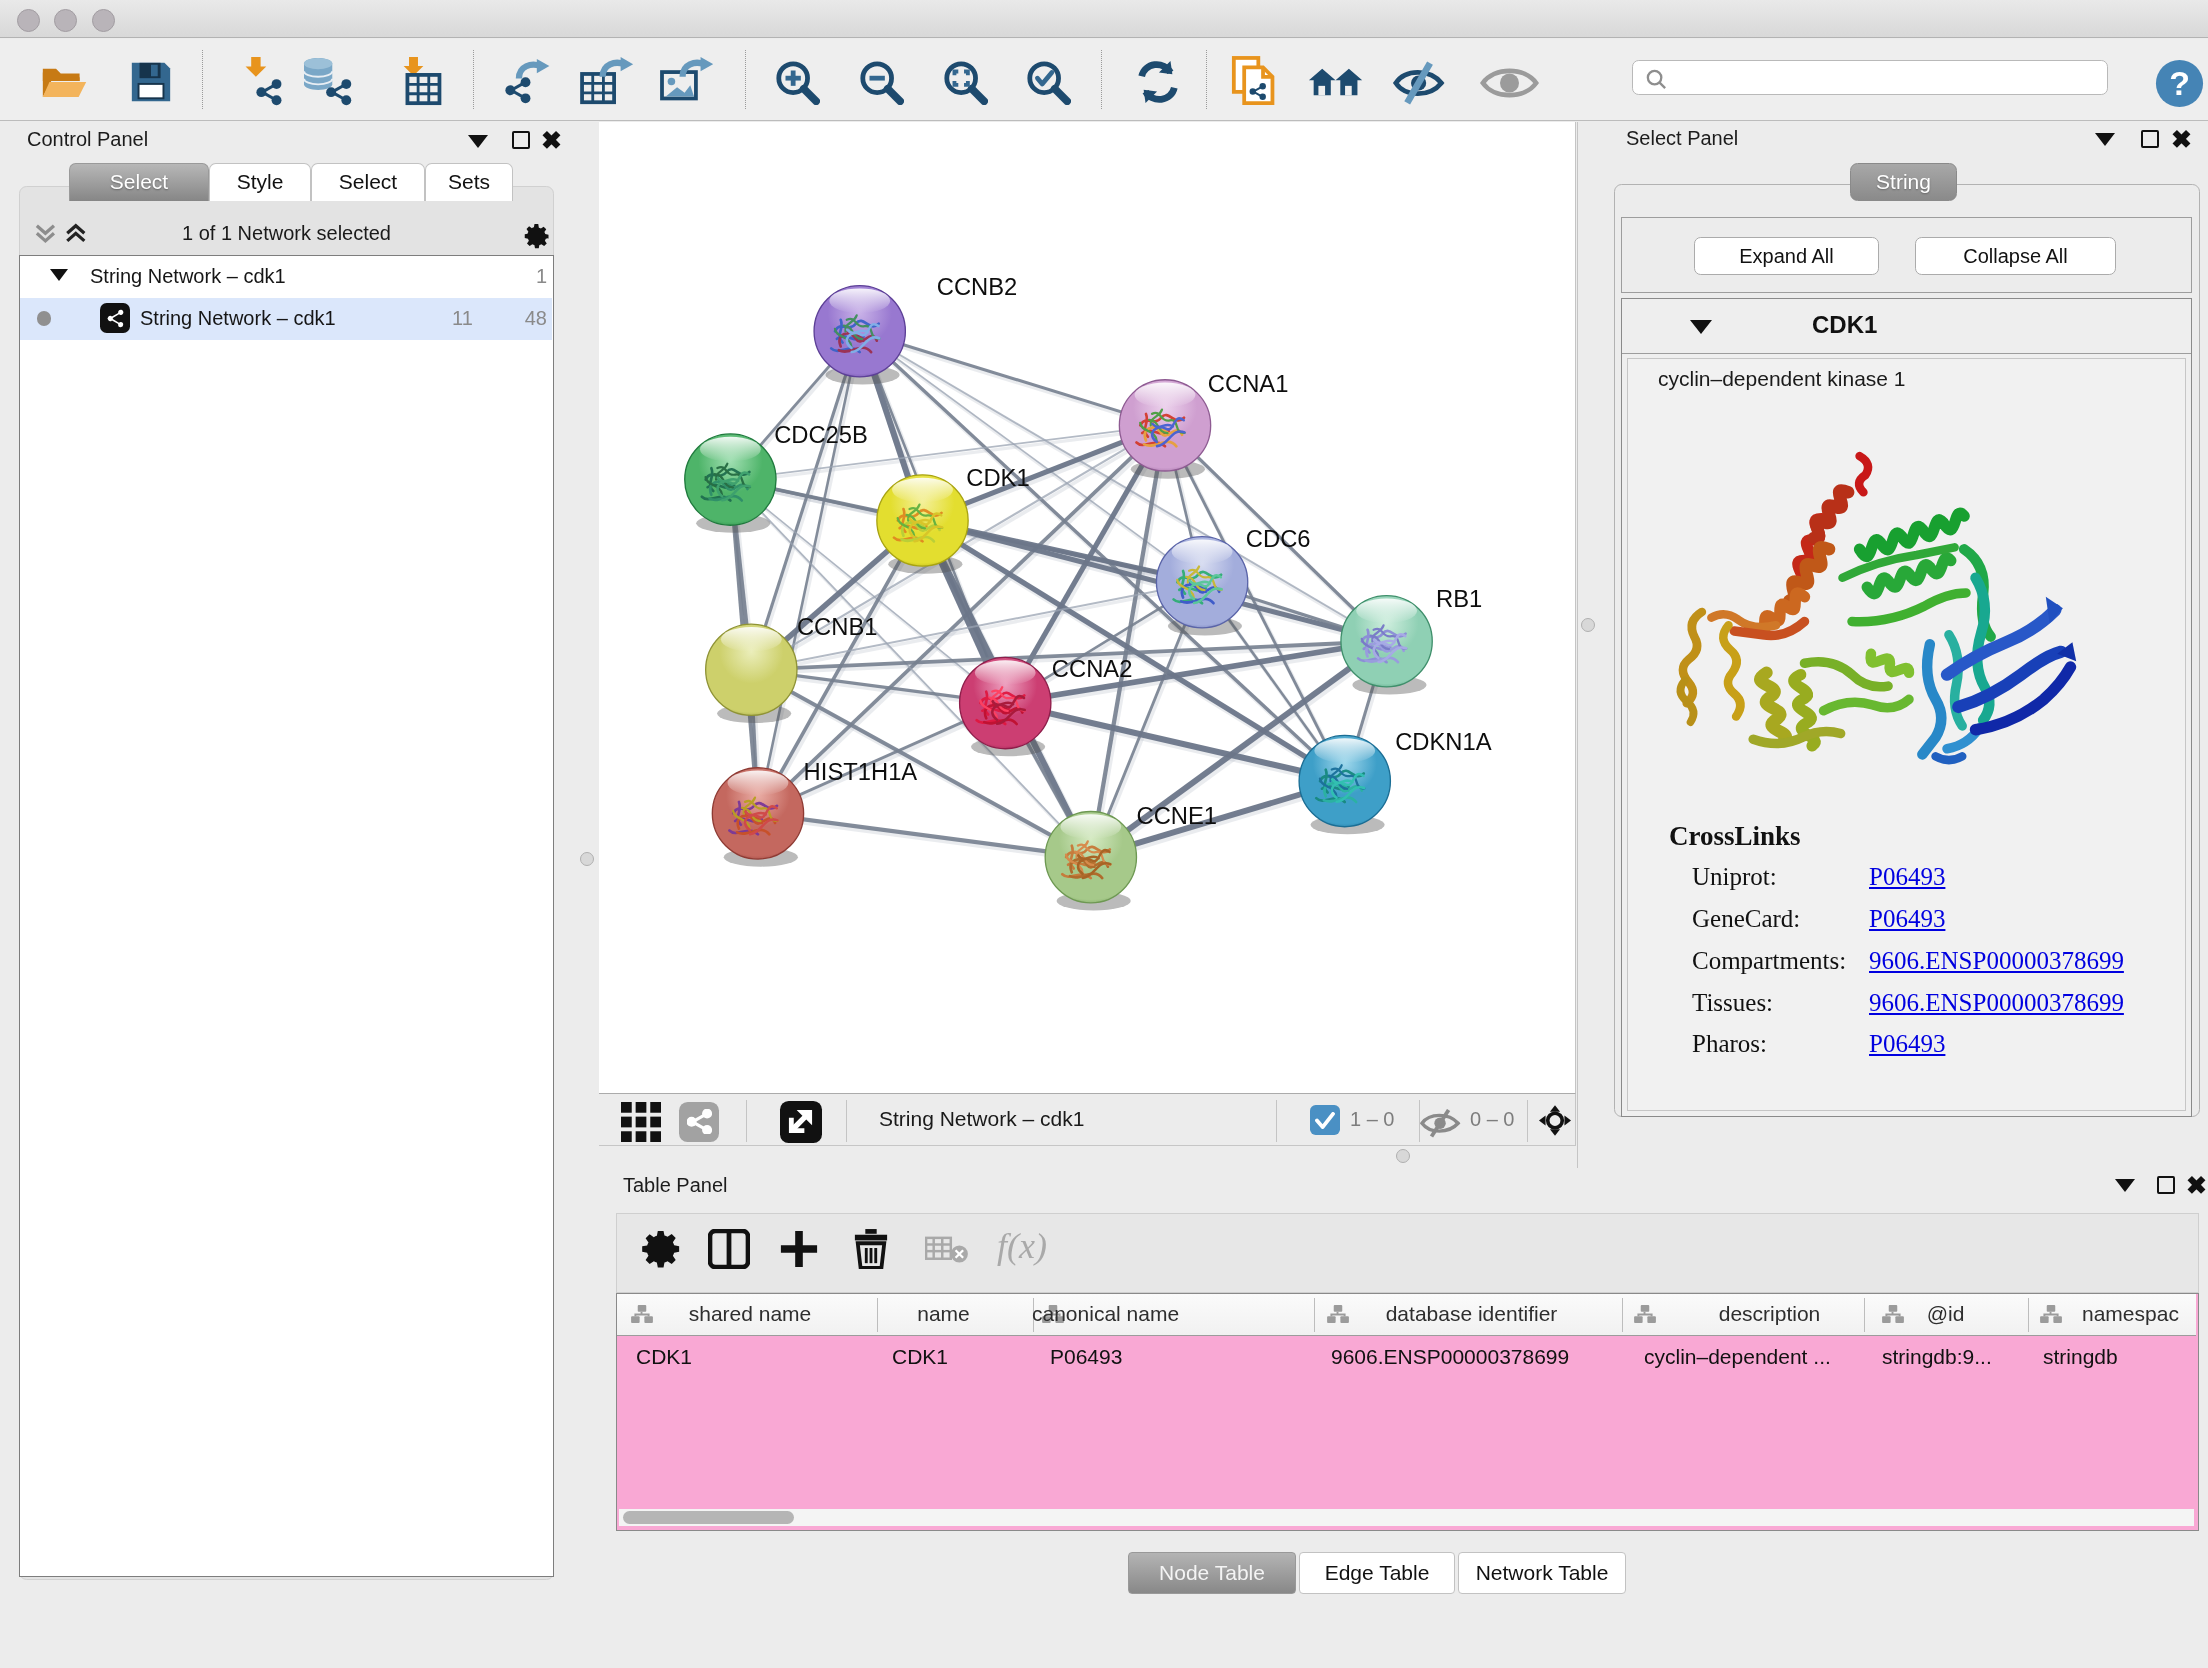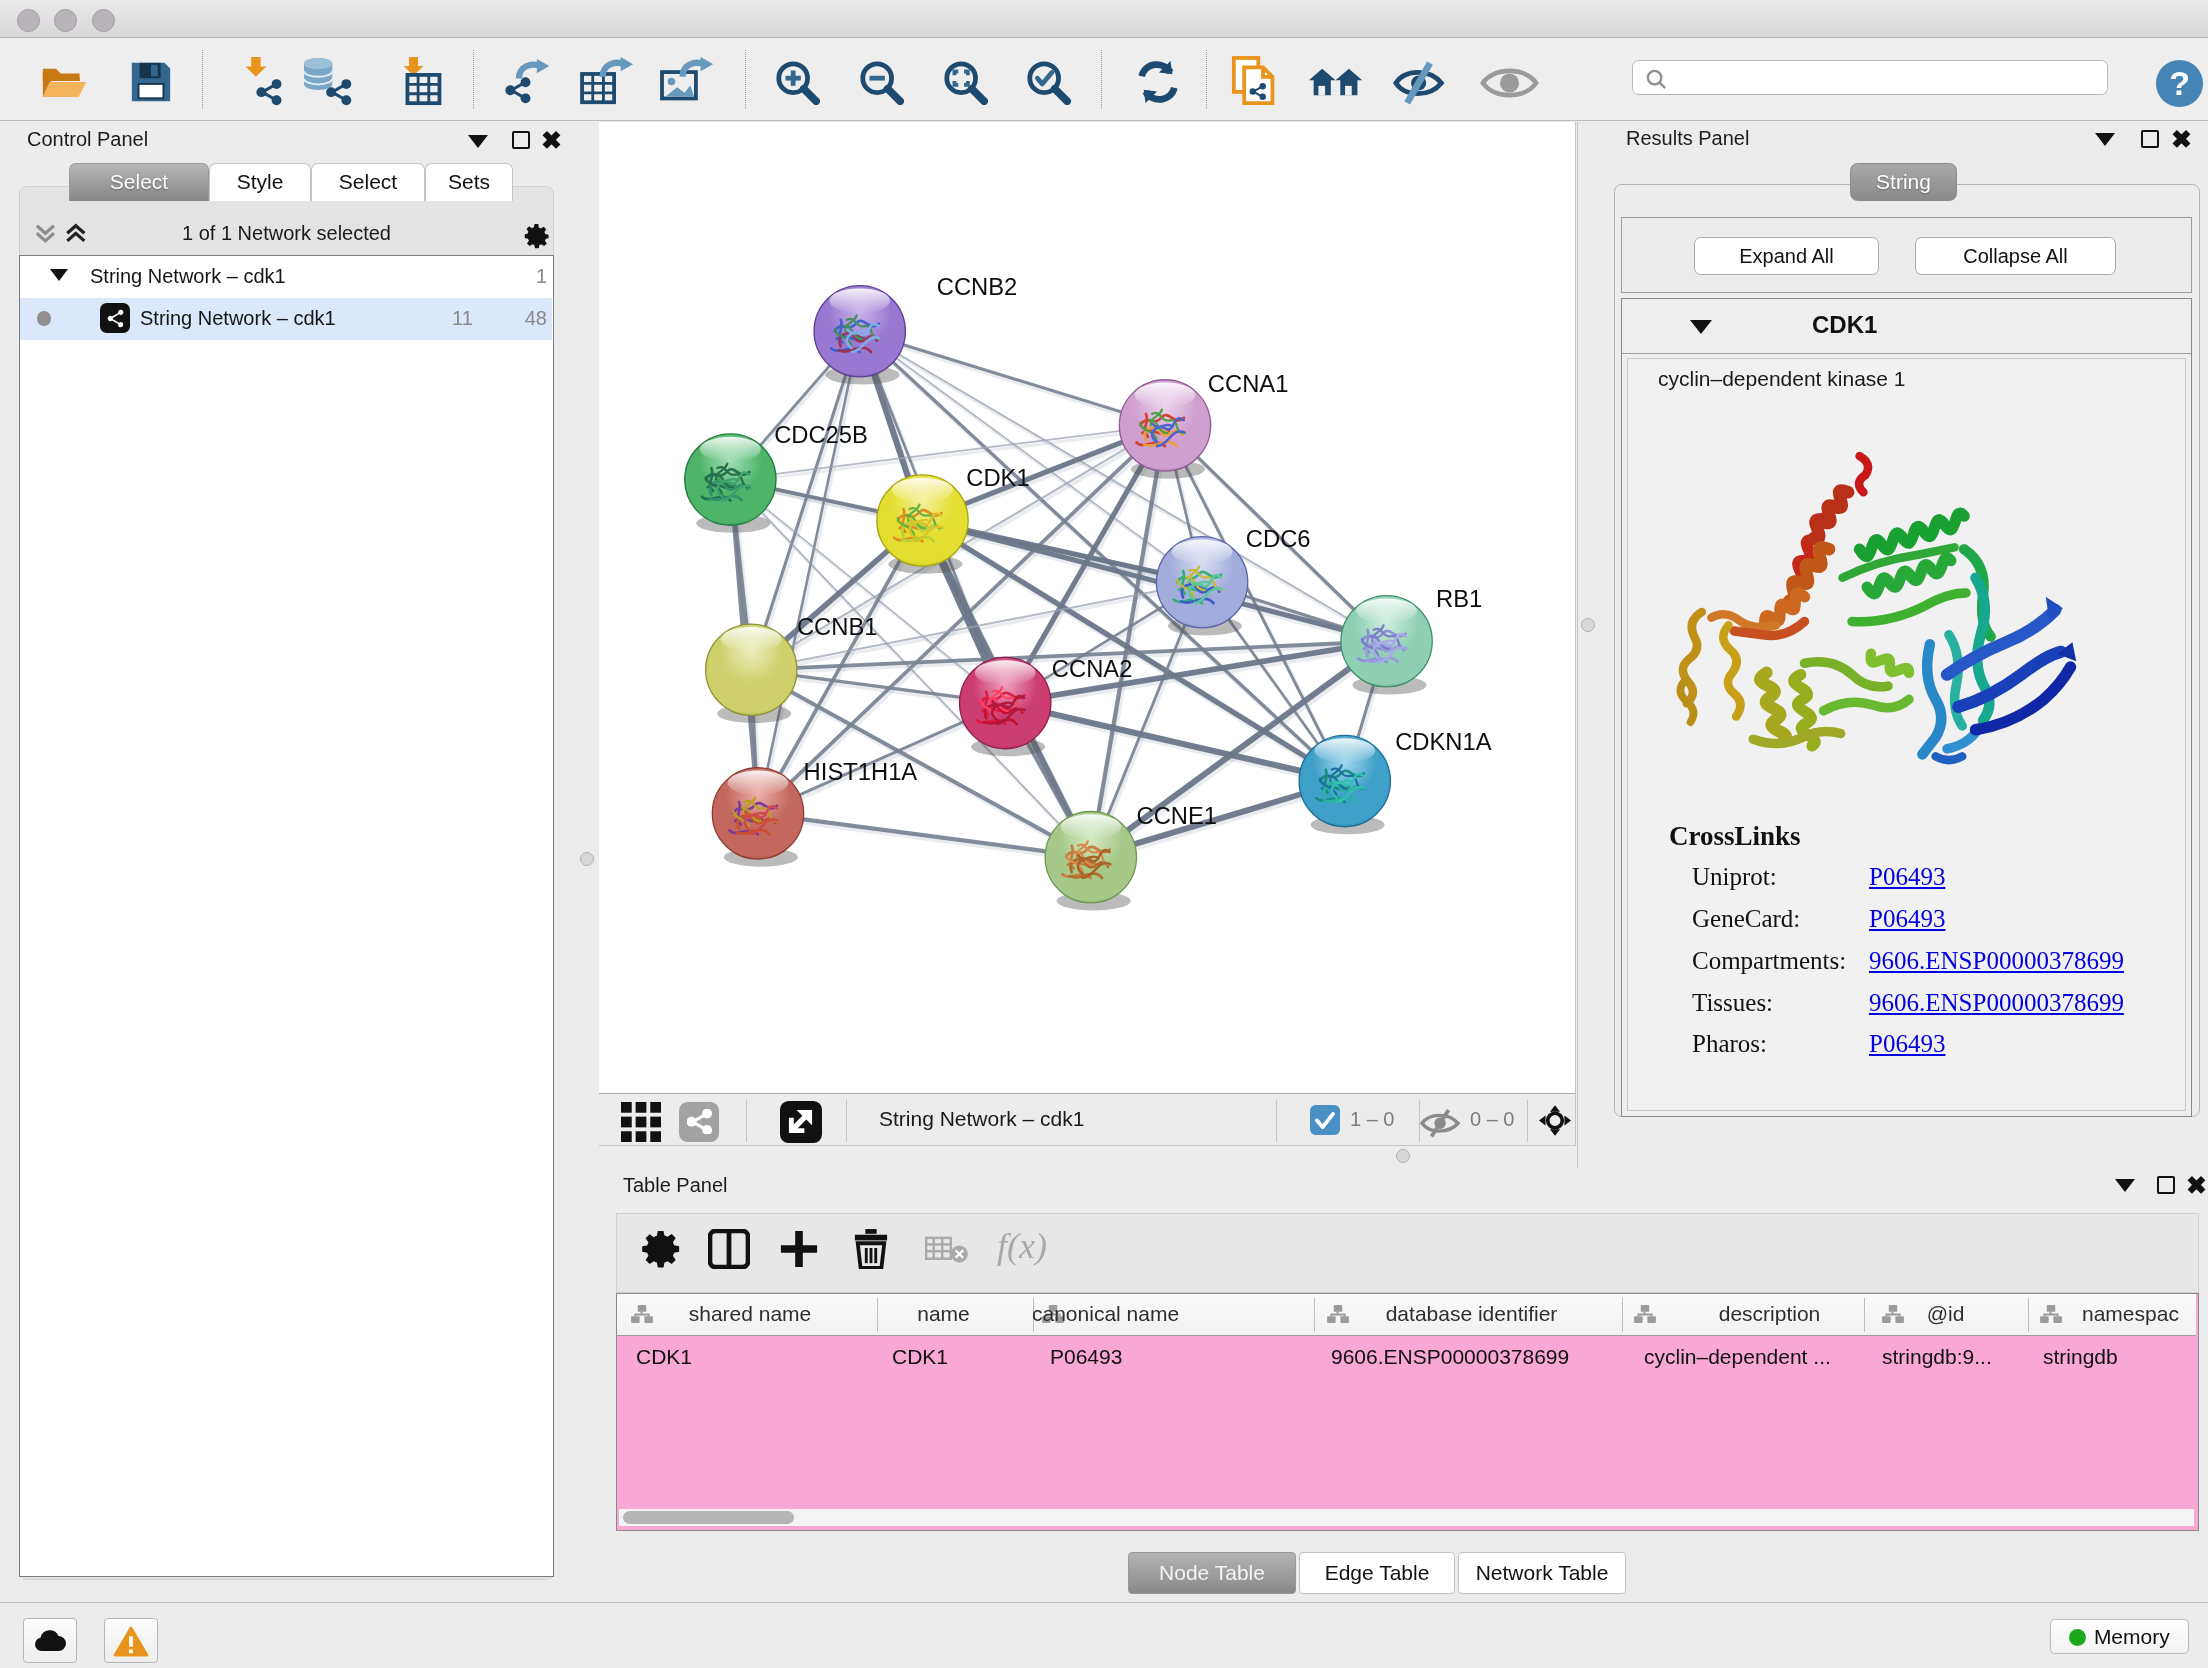--- a/index.html
+++ b/index.html
@@ -616,21 +616,21 @@
           <circle cx="22" cy="21" r="10" fill="none" stroke="#111" stroke-width="5"></circle>
           <path d="M22 0 l7 9 h-14 z" fill="#111"></path>
           <path d="M22 42 l-7 -9 h14 z" fill="#111"></path>
           <path d="M0 21 l9 -7 v14 z" fill="#111"></path>
           <path d="M44 21 l-9 7 v-14 z" fill="#111"></path>
         </svg>
       </div>
   </div>
 
   <div id="rpanel" class="abs">
-    <div id="rp-title" class="abs">Results Panel</div>
+    <div id="rp-title" class="abs">Select Panel</div>
     <div class="ph-tri abs" style="left:517px;top:11.4px;"></div>
     <div class="ph-sq abs" style="left:563px;top:7.6px;"></div>
     <div class="ph-x abs" style="left:593px;top:7.6px;">✖</div>
     <div id="rp-outer" class="abs"></div>
     <div id="stringtab" class="abs">String</div>
     <div id="rp-box1" class="abs"></div>
     <div class="rbtn abs" style="left:116px;width:185px;">Expand All</div>
     <div class="rbtn abs" style="left:337px;width:201px;">Collapse All</div>
     <div id="rp-box2" class="abs"></div>
     <div id="rp-hdr" class="abs">
@@ -804,30 +804,17 @@
         </div>
       <div id="tp-scroll" class="abs">
           <div id="tp-thumb" class="abs"></div>
         </div>
     </div>
     <div class="btab abs" style="left:529px;width:168px;background:linear-gradient(#b4b4b4,#888888);color:#f4f4f4;border-color:#999;">Node Table</div>
     <div class="btab abs" style="left:700px;width:156px;">Edge Table</div>
     <div class="btab abs" style="left:859px;width:168px;">Network Table</div>
   </div>
 
-  <div id="statusbar" class="abs">
-    <div class="sbtn abs" style="left:23px;"></div>
-    <svg class="abs" style="left:32px;top:25px;" width="36" height="27" viewBox="0 0 38 28">
-        <path fill="#111" d="M10 24a7 7 0 0 1-1-13.9A10 10 0 0 1 28 8.3 6.5 6.5 0 0 1 28 24z"></path>
-      </svg>
-    <div class="sbtn abs" style="left:104px;"></div>
-    <svg class="abs" style="left:113px;top:23px;" width="36" height="31" viewBox="0 0 38 33">
-        <path fill="#e8941d" d="M19 2 36 31H2z" stroke="#e8941d" stroke-linejoin="round" stroke-width="3"></path>
-        <rect x="17" y="11" width="4" height="11" fill="#fff"></rect>
-        <rect x="17" y="25" width="4" height="4" fill="#fff"></rect>
-      </svg>
-    <div id="membtn" class="abs"><span style="display:inline-block;width:17px;height:17px;border-radius:50%;background:#1ca81c;margin-right:7.6px;vertical-align:-1.9px;"></span>Memory</div>
-  </div>
   <div class="abs" style="left:1396px;top:1149px;width:14.3px;height:14.3px;border-radius:50%;background:#d8d8d8;border:1px solid #b0b0b0;"></div>
   <div class="abs" style="left:1581px;top:618px;width:14.3px;height:14.3px;border-radius:50%;background:#d8d8d8;border:1px solid #b0b0b0;"></div>
   <div class="abs" style="left:580px;top:852px;width:14.3px;height:14.3px;border-radius:50%;background:#d8d8d8;border:1px solid #b0b0b0;"></div>
 </div>
 
 
 </body></html>

